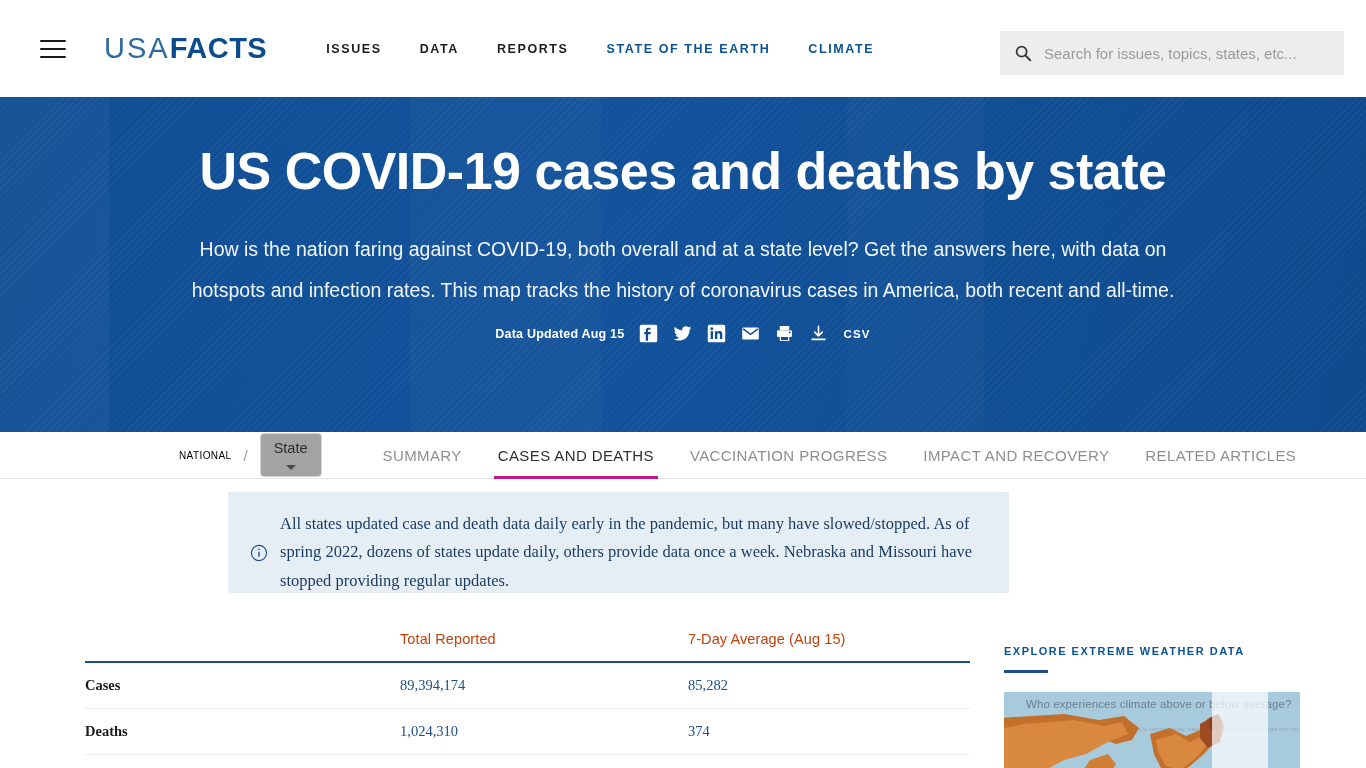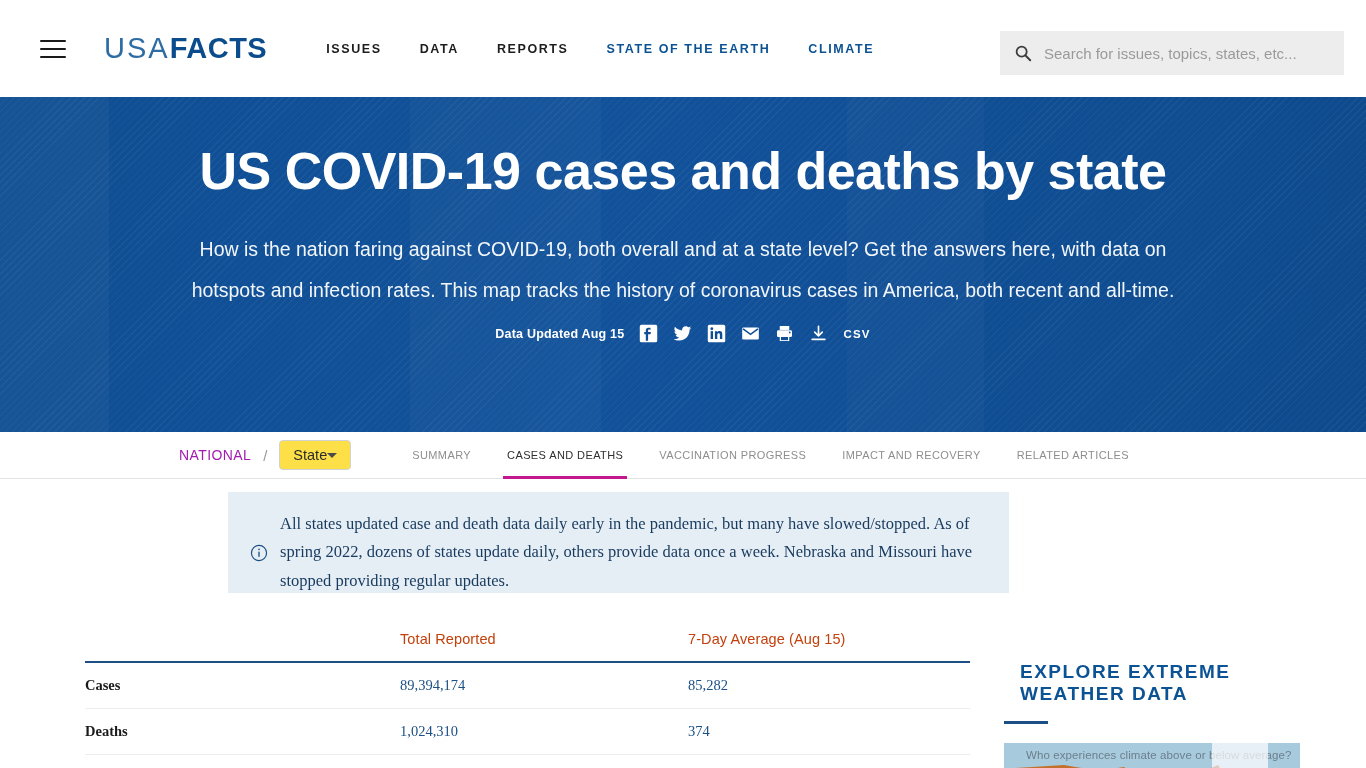--- a/index.html
+++ b/index.html
@@ -83,33 +83,33 @@
   .sharerow .csv { display:flex; align-items:center; gap:15px; cursor:pointer; }
   .sharerow .csv .lbl { font-size:11.5px; font-weight:700; letter-spacing:1.2px; }
 
   
   .tabstrip {
     position:absolute; top:432px; left:0; width:1366px; height:47px;
     background:#fff; border-bottom:1px solid #e3e3e3;
     display:flex; align-items:center;
   }
   .scope { display:flex; align-items:center; margin-left:179px; }
-  .scope .national { font-size:14px; color:#a21caf; letter-spacing:0.4px; }
+  .scope .national { font-size:10px; color:#000000; letter-spacing:0.4px; }
   .scope .slash { margin:0 12px; color:#9a9a9a; font-size:15px; }
   .scope .statebtn {
-    display:flex; align-items:center; 
-    border:1px solid #d2d2d2; border-radius:4px; background:#fde047;
-    padding:6px 13px; font-size:14.5px; color:#2b2b2b; cursor:pointer;
+    display:flex; align-items:center; gap:9px;
+    border:1px solid #d2d2d2; border-radius:4px; background:#a3a3a3;
+    padding:6px 13px; font-size:14.5px; color:#2b2b2b; cursor:pointer;flex-direction:column;
   }
   .caret { width:0;height:0;border-left:5px solid transparent;border-right:5px solid transparent;
            border-top:5px solid #4a4a4a; }
   .tabs { display:flex; align-items:center; margin-left:43px; height:47px; }
   .tab {
     position:relative; height:47px; display:flex; align-items:center;
-    padding:0 18px; font-size:11px; color:#8e8e8e; letter-spacing:0.4px;
+    padding:0 18px; font-size:15px; color:#8e8e8e; letter-spacing:0.4px;
     cursor:pointer; white-space:nowrap;
   }
   .tab.active { color:#2f2f2f; }
   .tab.active::after {
     content:""; position:absolute; left:14px; right:14px; bottom:0;
     height:3px; background:#c4168d;
   }
 
   
   .notice {
@@ -131,21 +131,21 @@
   thead tr { border-bottom:2px solid #1c4f85; }
   td { font-size:14.5px; padding:14px 0; border-bottom:1px solid #ededed;font-family:Liberation Serif, serif; }
   td.rowlabel { font-weight:700; color:#1a1a1a; }
   td.val { color:#1c4f85; }
   .col-label { width:315px; }
   .col-total { width:288px; }
 
   
   .promo { position:absolute; top:645px; left:1004px; width:296px; }
   .promo h3 {
-    margin:16px; font-size:19px; font-weight:800; letter-spacing:1.5px; color:#0b5394;
+    margin:0; font-size:11px; font-weight:800; letter-spacing:1.5px; color:#0b5394;
   }
   .promo .rule { margin-top:13px; width:44px; height:3px; background:#1c4f85; }
   .promo .thumb {
     margin-top:19px; width:296px; height:104px; background:#a8cadd;
     position:relative; overflow:hidden;
   }
   .promo .thumb .cap {
     position:absolute; top:6px; left:22px; font-size:11.5px; color:#6b7f8c;
     letter-spacing:0.1px; white-space:nowrap;
   }

